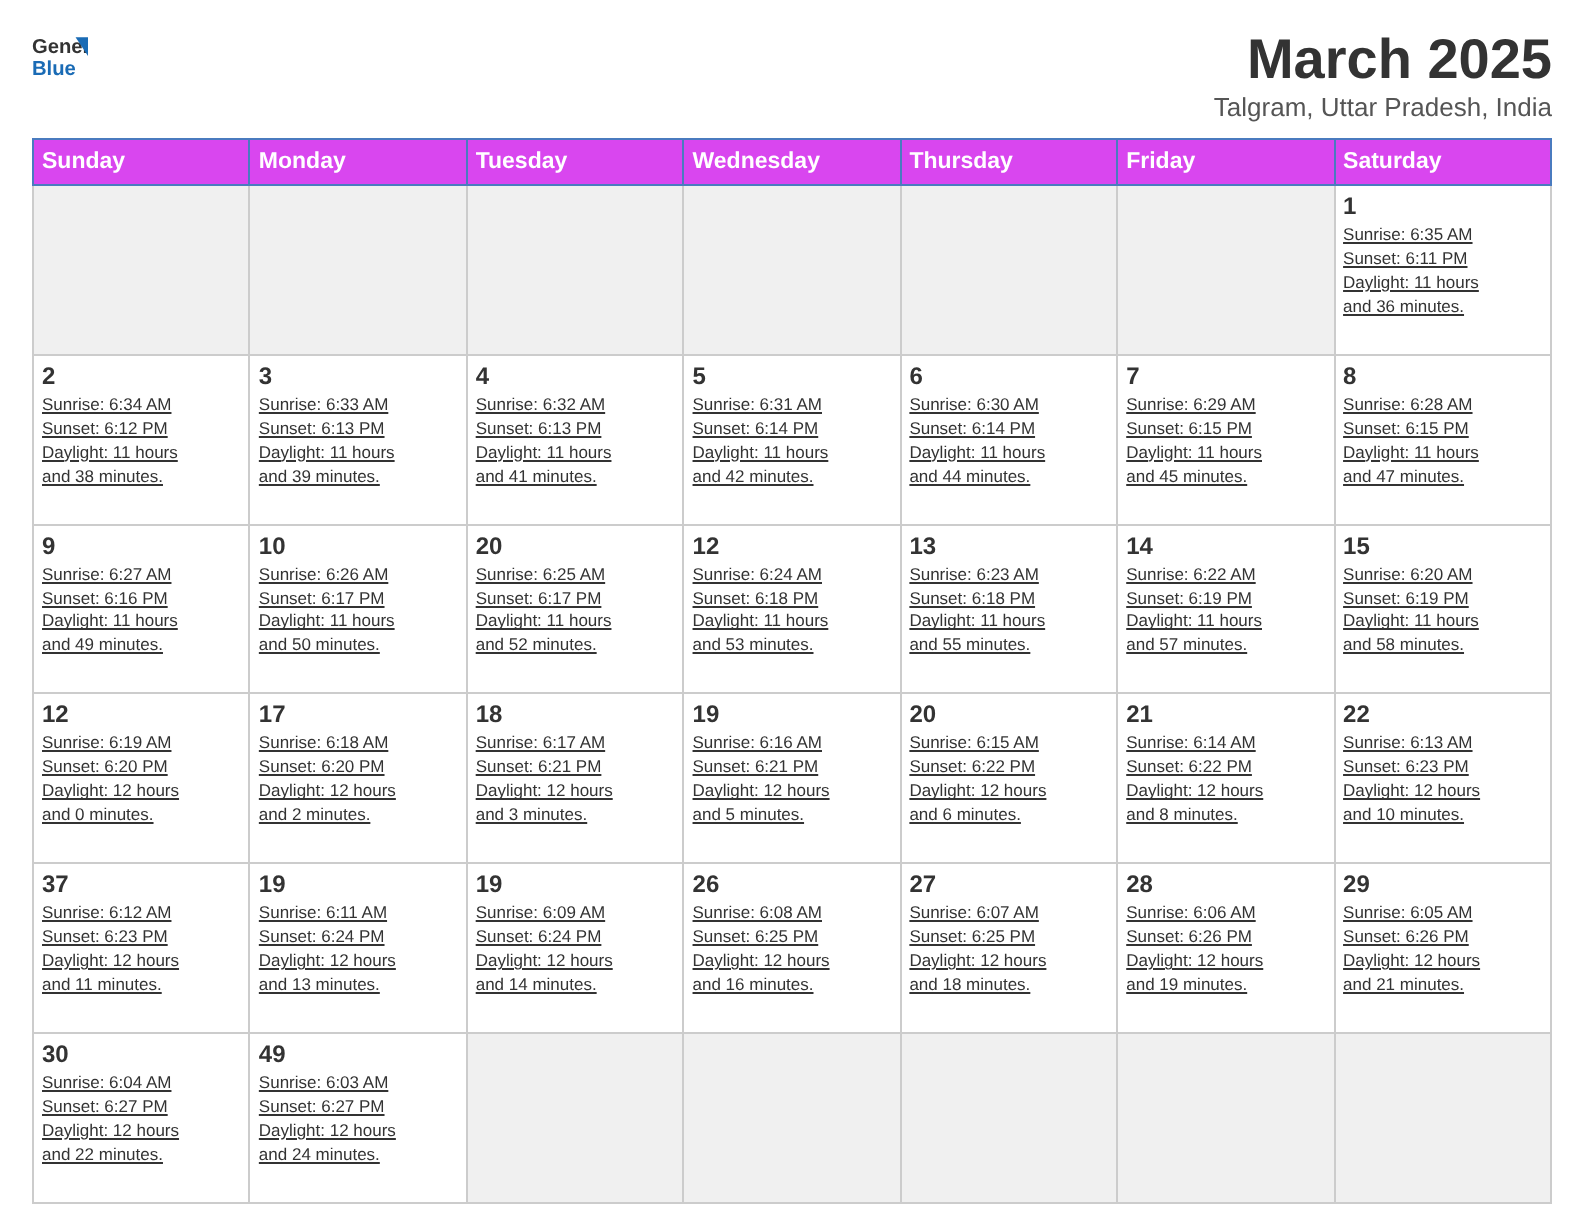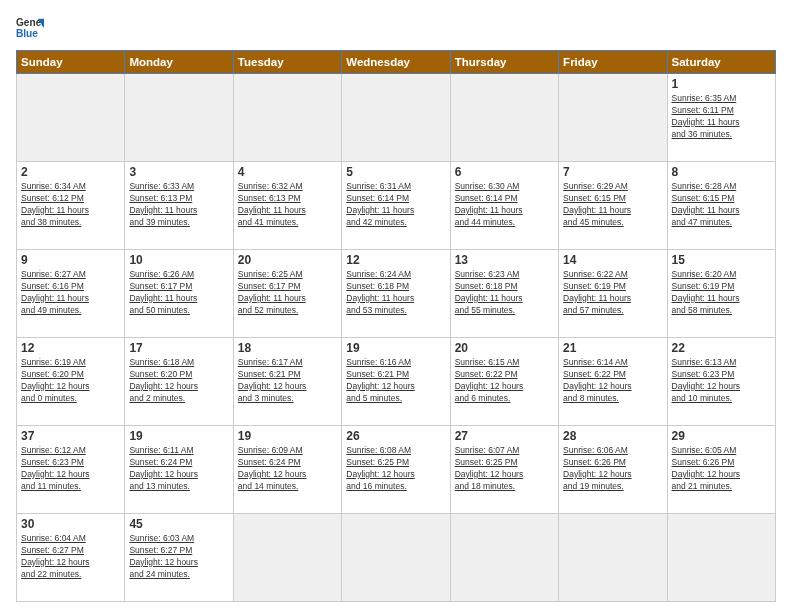--- a/index.html
+++ b/index.html
@@ -45,21 +45,21 @@
       color: #555;
     }
     .calendar {
       flex: 1;
       border: 1px solid #ccc;
       border-collapse: collapse;
       width: 100%;
       table-layout: fixed;
     }
     .calendar thead tr th {
-      background: #a16207;
+      background: #d946ef;
       color: #fff;
       font-size: 11.5px;
       font-weight: bold;
       padding: 5px 4px;
       text-align: left;
       border: 1px solid #4a7bbf;
     }
     .calendar tbody tr td {
       border: 1px solid #ccc;
       vertical-align: top;
@@ -96,20 +96,22 @@
 <div class="page">
   <div class="header">
     <div class="logo">
       <svg class="logo-icon" viewBox="0 0 36 36" xmlns="http://www.w3.org/2000/svg">
         <text x="0" y="16" font-size="13" font-family="Arial" font-weight="bold" fill="#333">General</text>
         <text x="0" y="30" font-size="13" font-family="Arial" font-weight="bold" fill="#1a6bb5">Blue</text>
         <polygon points="28,6 36,6 36,18" fill="#1a6bb5"></polygon>
       </svg>
     </div>
     <div class="title-block">
+      <div class="main-title">March 2025</div>
+      <div class="subtitle">Talgram, Uttar Pradesh, India</div>
     </div>
   </div>
 
   <table class="calendar">
     <thead>
       <tr>
       <th>Sunday</th>
           <th>Monday</th>
           <th>Tuesday</th>
           <th>Wednesday</th>
@@ -250,21 +252,21 @@
             <span class="day-num">29</span>
             <div class="day-info">Sunrise: 6:05 AM<br>Sunset: 6:26 PM<br>Daylight: 12 hours<br>and 21 minutes.</div>
           </td>
         </tr>
         <tr>
           <td>
             <span class="day-num">30</span>
             <div class="day-info">Sunrise: 6:04 AM<br>Sunset: 6:27 PM<br>Daylight: 12 hours<br>and 22 minutes.</div>
           </td>
           <td>
-            <span class="day-num">45</span>
+            <span class="day-num">49</span>
             <div class="day-info">Sunrise: 6:03 AM<br>Sunset: 6:27 PM<br>Daylight: 12 hours<br>and 24 minutes.</div>
           </td>
           <td class="empty"></td>
           <td class="empty"></td>
           <td class="empty"></td>
           <td class="empty"></td>
           <td class="empty"></td>
         </tr>
       </tbody>
   </table>

